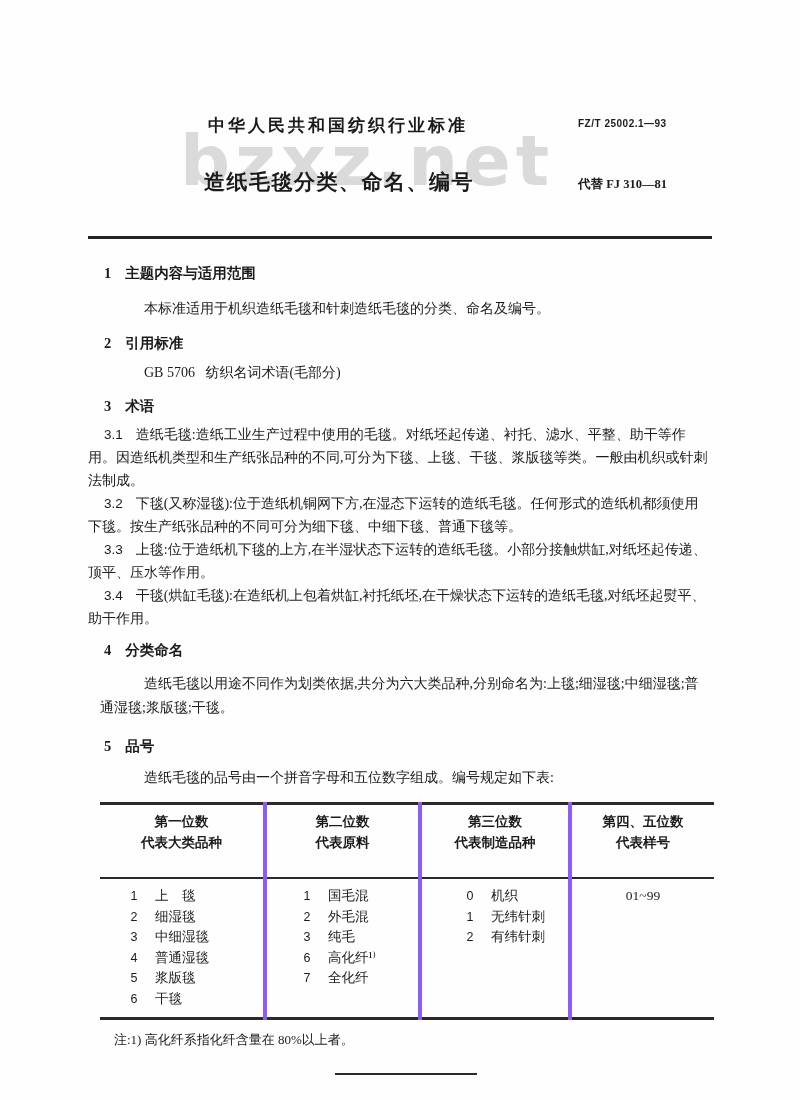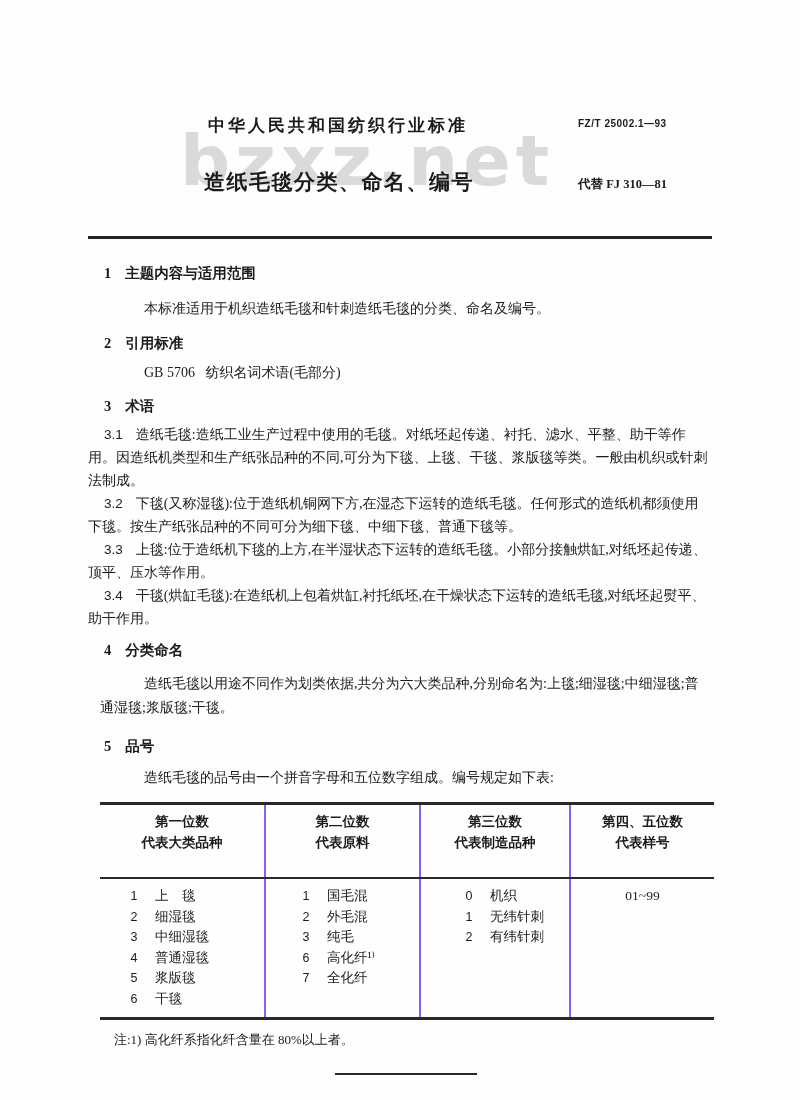--- a/index.html
+++ b/index.html
@@ -61,21 +61,21 @@
   .num-table{
     width:614px;margin:8px 0 0 12px;border-collapse:collapse;table-layout:fixed;
     border-top:3px solid #2a2a2a;border-bottom:3px solid #2a2a2a;
   }
   .num-table col.c1{width:165px;} .num-table col.c2{width:155px;}
   .num-table col.c3{width:150px;} .num-table col.c4{width:144px;}
   .num-table th{
     border-bottom:2px solid #2a2a2a;font-weight:bold;font-size:13.5px;
     line-height:21px;text-align:center;padding:6px 0 24px;
   }
-  .num-table th.bl, .num-table td.bl{border-left:2px solid #8b5cf6;}
+  .num-table th.bl, .num-table td.bl{border-left:4px solid #8b5cf6;}
   .num-table td{vertical-align:top;padding:7px 0 8px;font-size:13.5px;}
   .t-line{line-height:19.5px;white-space:nowrap;}
   .t-num{display:inline-block;min-width:12px;text-align:center;margin-right:15px;
          font-family:"Liberation Sans","DejaVu Sans",sans-serif;font-size:12.5px;}
   td.c1-cell{padding-left:28px;}
   td.c2-cell{padding-left:34px;}
   td.c3-cell{padding-left:42px;}
   td.c4-cell{text-align:center;}
   .table-note{font-size:13px;line-height:18px;margin:11px 0 0 26px;}
 

